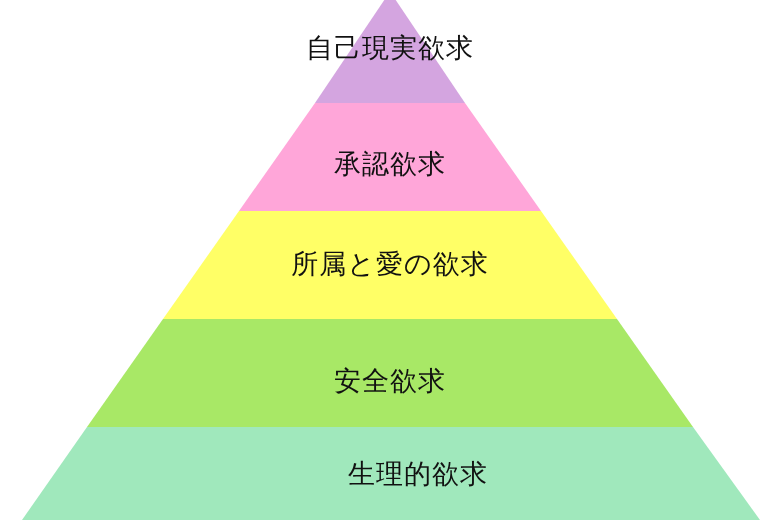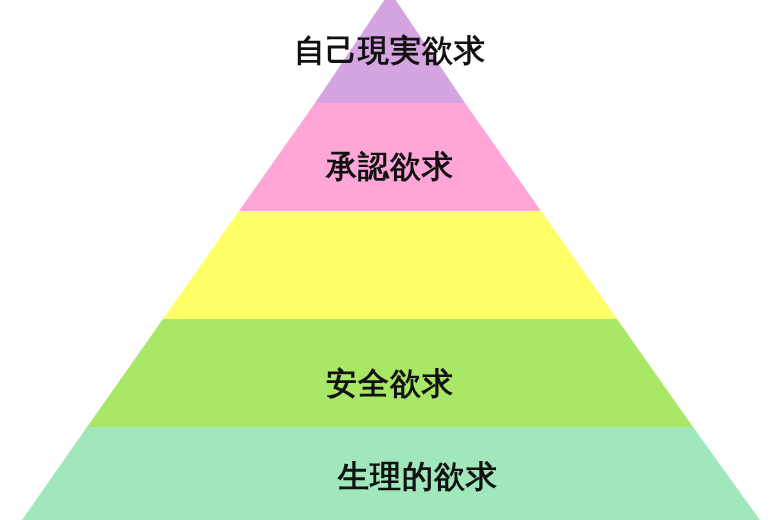--- a/index.html
+++ b/index.html
@@ -19,37 +19,38 @@
       left: 0;
       top: 0;
       width: 780px;
       height: 520px;
     }
     .layer-label {
       position: absolute;
       left: 0;
       width: 780px;
       text-align: center;
-      font-size: 31px;
-      font-weight: bold;
+      font-size: 27px;
+      font-weight: normal;
       color: #111111;
       letter-spacing: 1px;
       white-space: nowrap;
     }
   </style>
 </head>
 <body>
 
 <div class="pyramid">
   <svg width="780" height="520" viewBox="0 0 780 520" style="position:absolute;left:0;top:0;">
 
     <polygon fill="#D4A5E0" points="387,-4 393,-4 465,103 315,103"></polygon>
     <polygon fill="#FFA6D9" points="315,103 465,103 541,211 239,211"></polygon>
     <polygon fill="#FFFF66" points="239,211 541,211 617,319 163,319"></polygon>
     <polygon fill="#A8E866" points="163,319 617,319 693,427 87,427"></polygon>
     <polygon fill="#A0E8BC" points="87,427 693,427 760,520 22,520"></polygon>
   </svg>
 
   <div class="layer-label" style="top:30px;">自己現実欲求</div>
   <div class="layer-label" style="top:146px;">承認欲求</div>
+  <div class="layer-label" style="top:246px;">所属と愛の欲求</div>
   <div class="layer-label" style="top:363px;">安全欲求</div>
   <div class="layer-label" style="top:456px;margin-left:28px;">生理的欲求</div>
 </div>
 
 </body></html>

